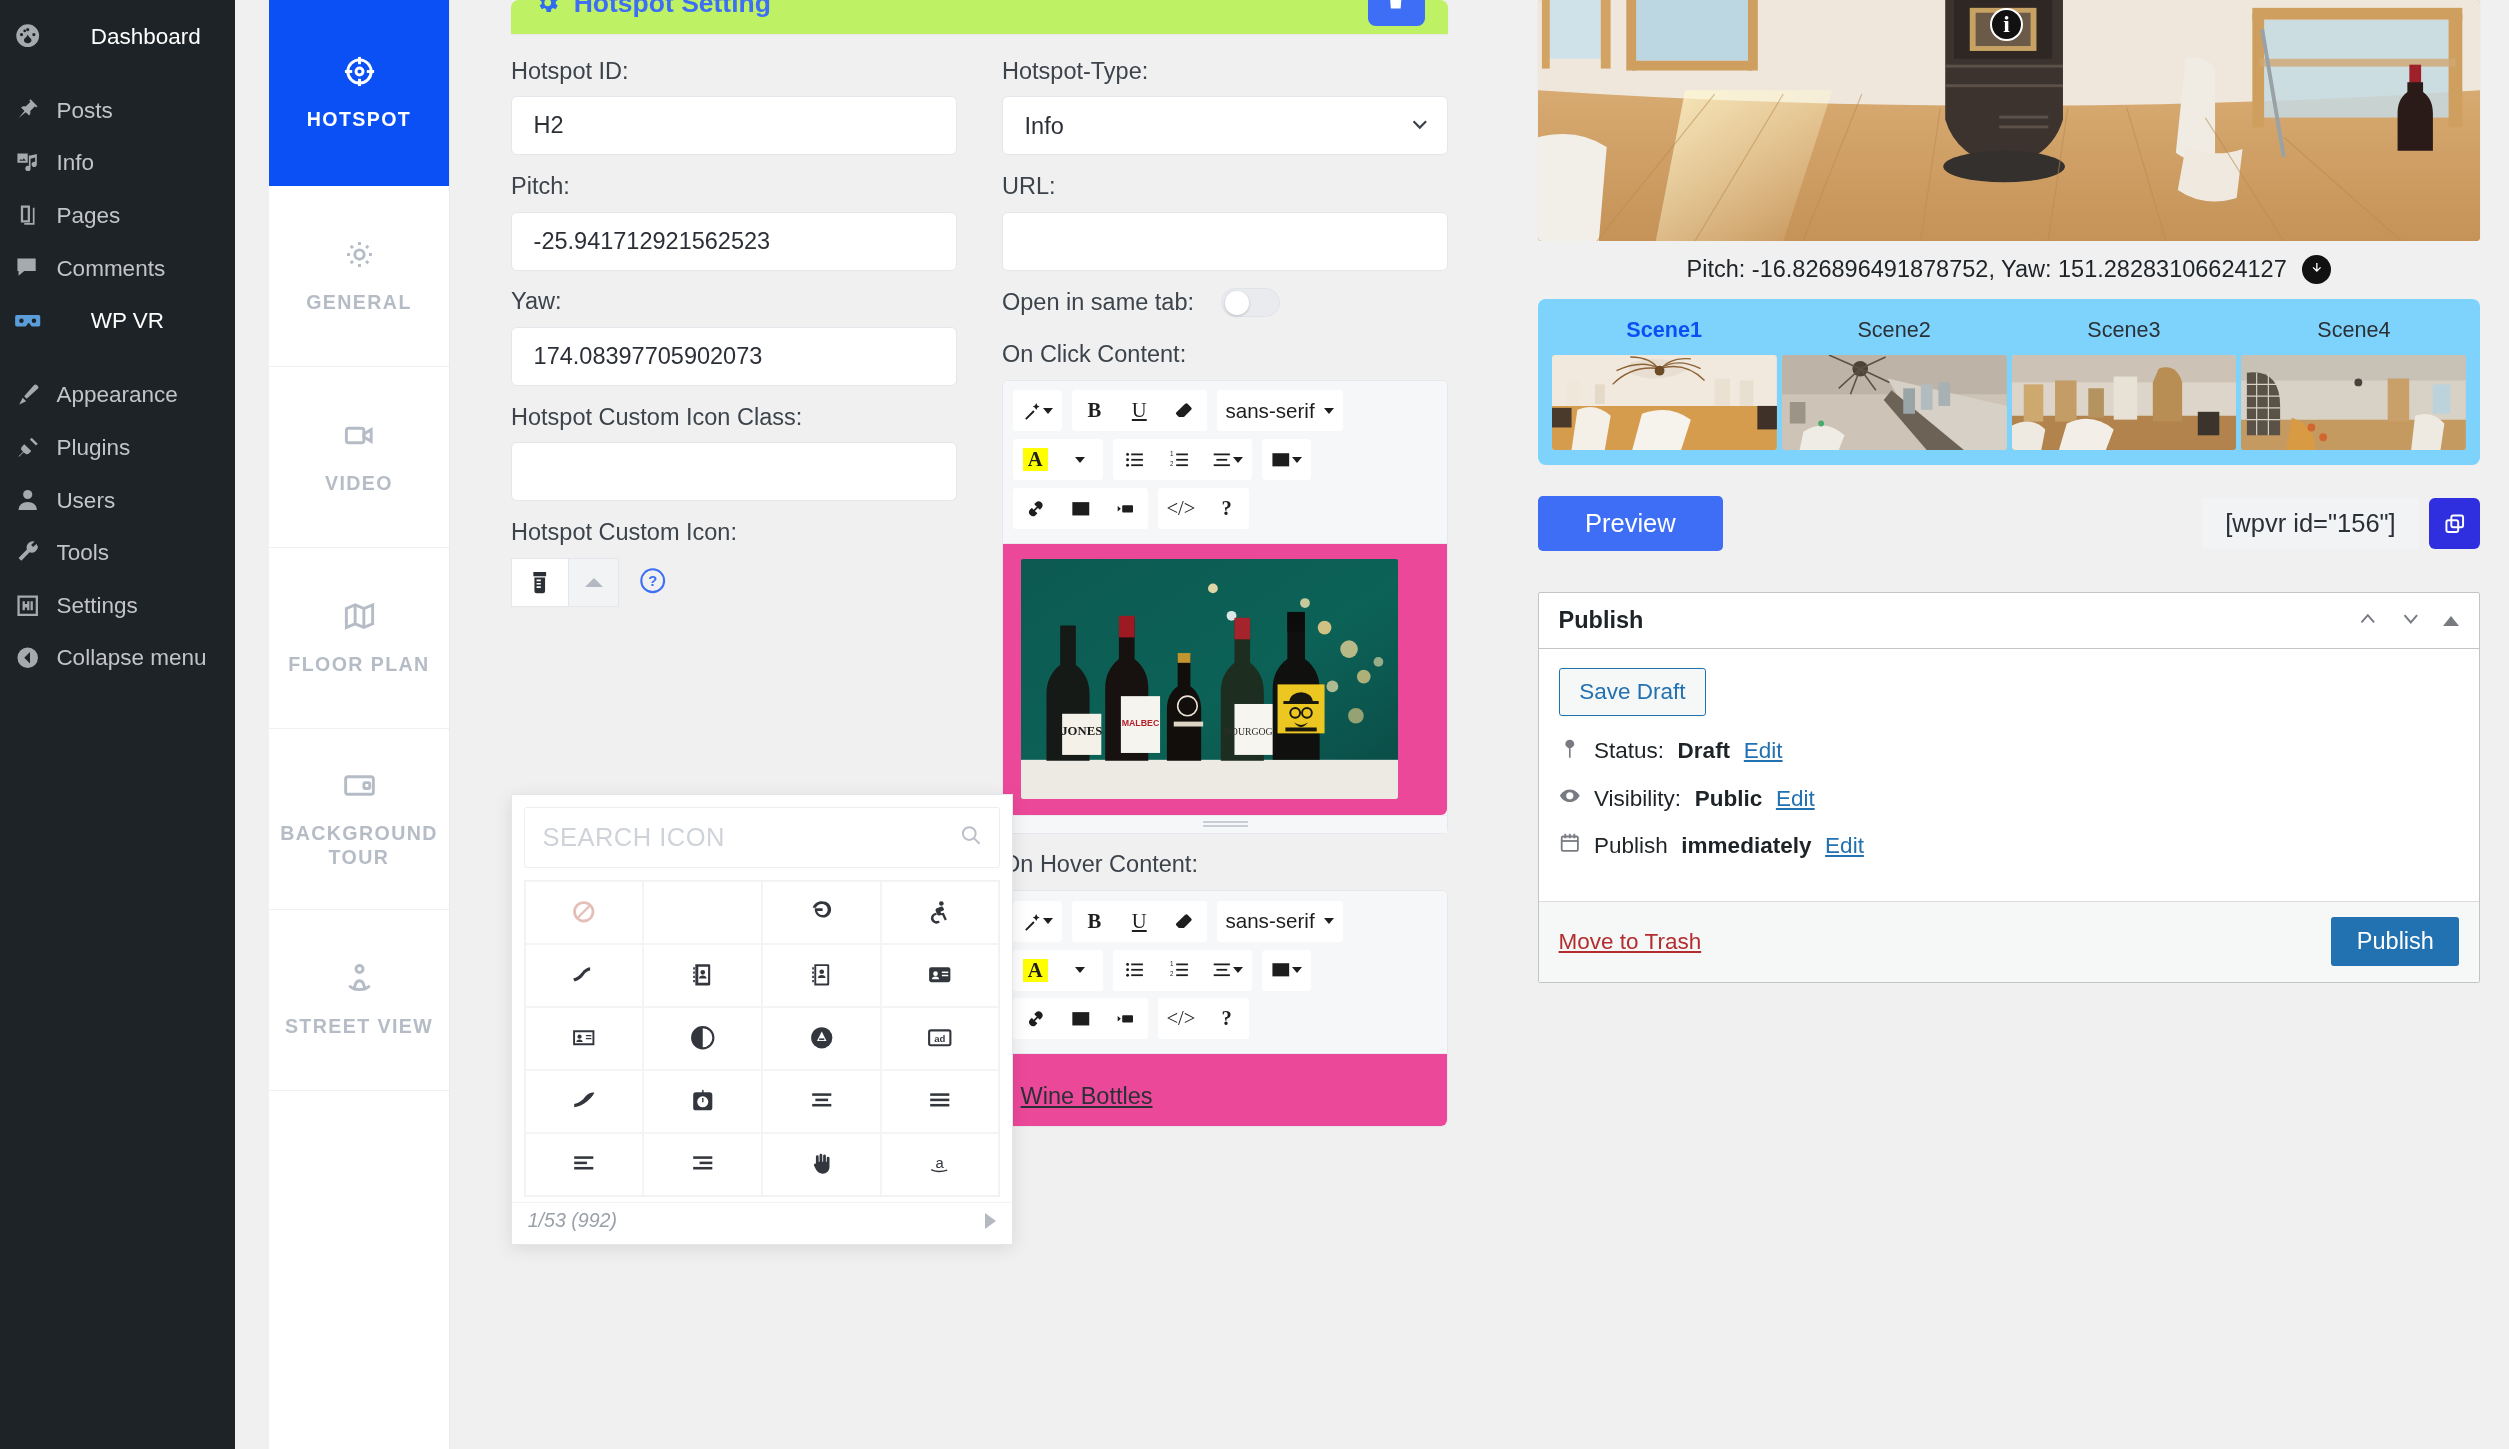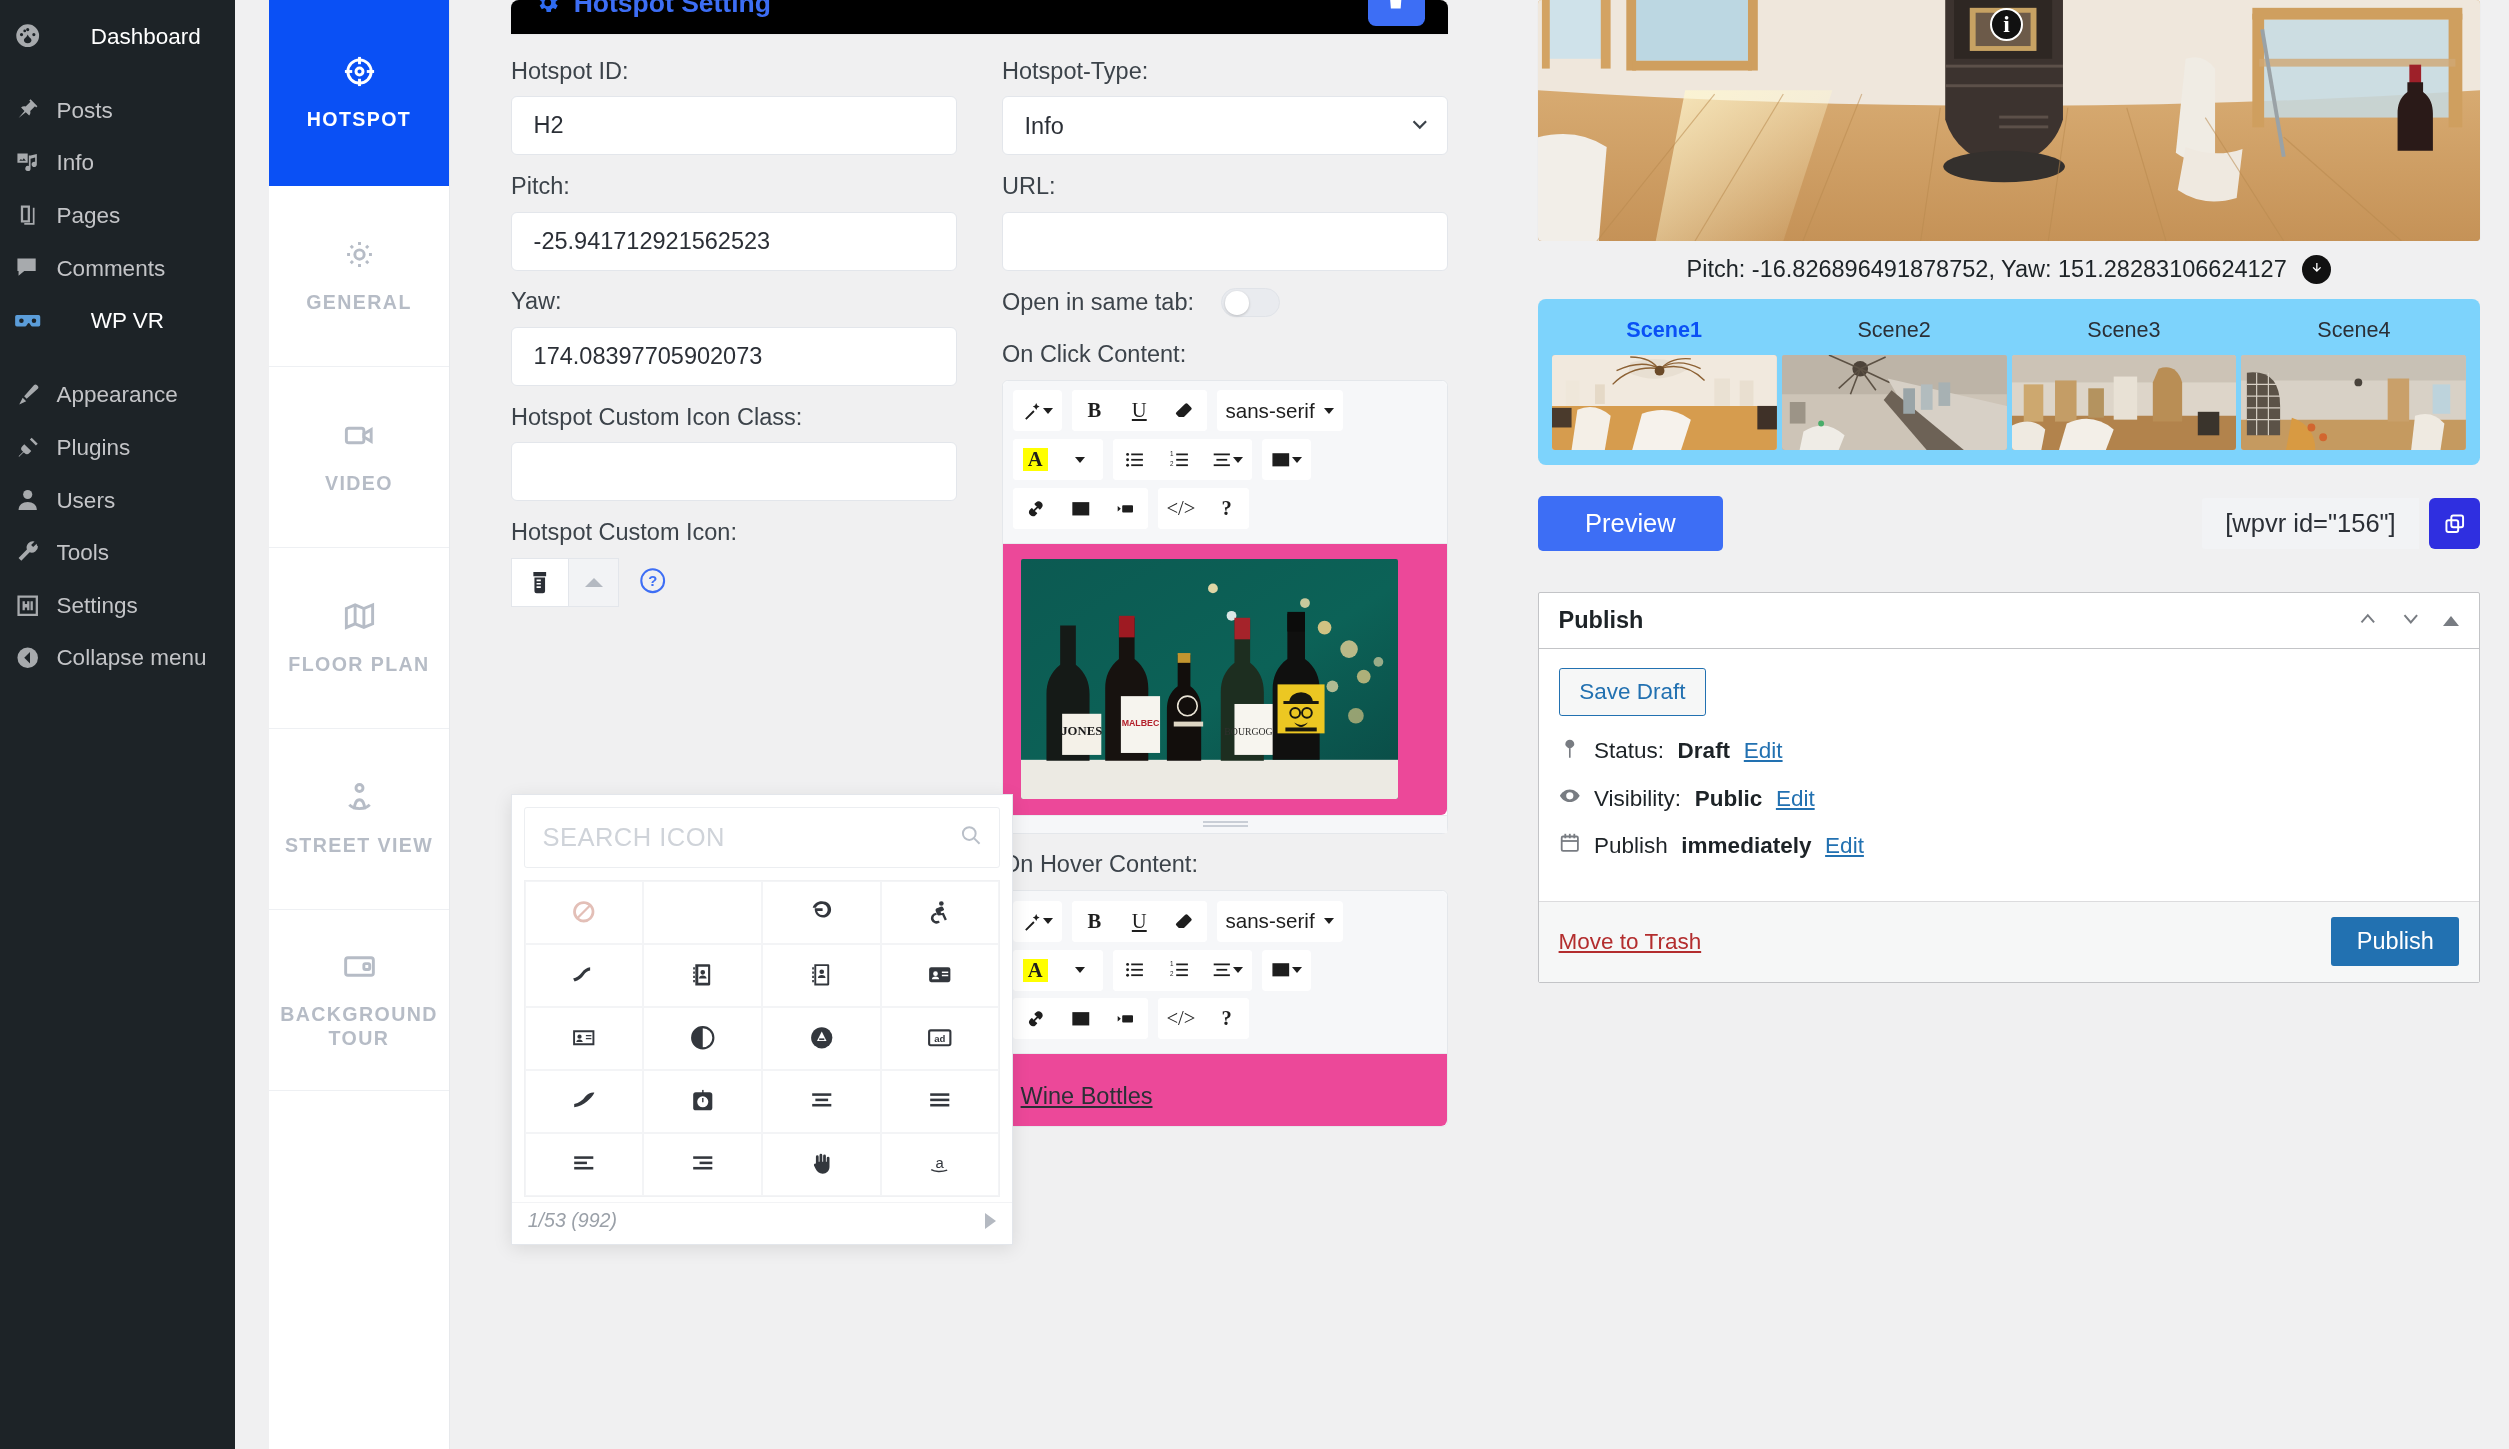--- a/index.html
+++ b/index.html
@@ -63,21 +63,21 @@
 
   
   .center-col {
     flex: 1;
     padding: 0 0 0 0;
     position: relative;
     overflow: hidden;
   }
   .hs-card {
     margin: 0 61px 0 61px;
-    background: #000000;
+    background: #bef264;
     border-radius: 7.8px 7.8px 0 0;
     box-shadow: 0 1px 2px rgba(0,0,0,.04);
     height: 34px;
     position: relative;
   }
   .hs-head {
     display:flex; align-items:center; gap: 13.7px;
     padding: 0 23.5px; height: 34px;
     position: relative;
   }
@@ -508,36 +508,36 @@
               <line x1="9" y1="4" x2="9" y2="17"></line>
               <line x1="15" y1="6.5" x2="15" y2="19.5"></line>
             </svg>
         </span>
         <span class="t-lbl">FLOOR PLAN</span>
       </div>
 
       <div class="tab">
         <span class="t-ico">
           <svg viewBox="0 0 24 24">
+              <rect x="2.5" y="6" width="19" height="12" rx="1.6"></rect>
+              <rect x="15" y="10" width="4" height="4" rx="1"></rect>
+            </svg>
+        </span>
+        <span class="t-lbl">BACKGROUND TOUR</span>
+      </div>
+
+      <div class="tab">
+        <span class="t-ico">
+          <svg viewBox="0 0 24 24">
               <circle cx="12" cy="5.5" r="2.4"></circle>
               <path d="M8.5 20c0-4 1.5-6.5 3.5-6.5s3.5 2.5 3.5 6.5"></path>
               <path d="M5 17c1.5 1.6 4 2.6 7 2.6s5.5-1 7-2.6"></path>
             </svg>
         </span>
         <span class="t-lbl">STREET VIEW</span>
-      </div>
-
-      <div class="tab">
-        <span class="t-ico">
-          <svg viewBox="0 0 24 24">
-              <rect x="2.5" y="6" width="19" height="12" rx="1.6"></rect>
-              <rect x="15" y="10" width="4" height="4" rx="1"></rect>
-            </svg>
-        </span>
-        <span class="t-lbl">BACKGROUND TOUR</span>
       </div>
     </div>
 
     <div class="center-col">
 
       <div class="hs-card">
         <div class="hs-head">
           <span class="gear">
             <svg viewBox="0 0 24 24">
                 <path d="M19.4 13a7.7 7.7 0 000-2l2-1.6-2-3.4-2.4 1a7.6 7.6 0 00-1.7-1l-.4-2.6h-4l-.4 2.6c-.6.25-1.2.6-1.7 1l-2.4-1-2 3.4 2 1.6a7.7 7.7 0 000 2l-2 1.6 2 3.4 2.4-1c.5.4 1.1.75 1.7 1l.4 2.6h4l.4-2.6c.6-.25 1.2-.6 1.7-1l2.4 1 2-3.4-2-1.6zM12 15.2A3.2 3.2 0 1112 8.8a3.2 3.2 0 010 6.4z"></path>

